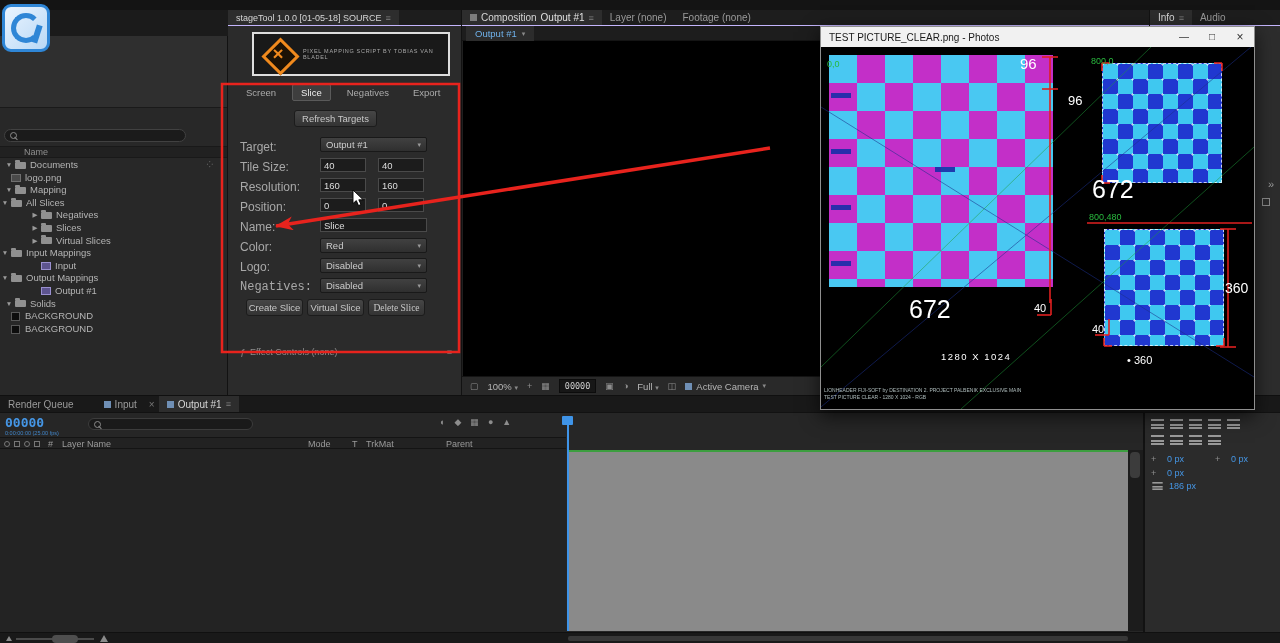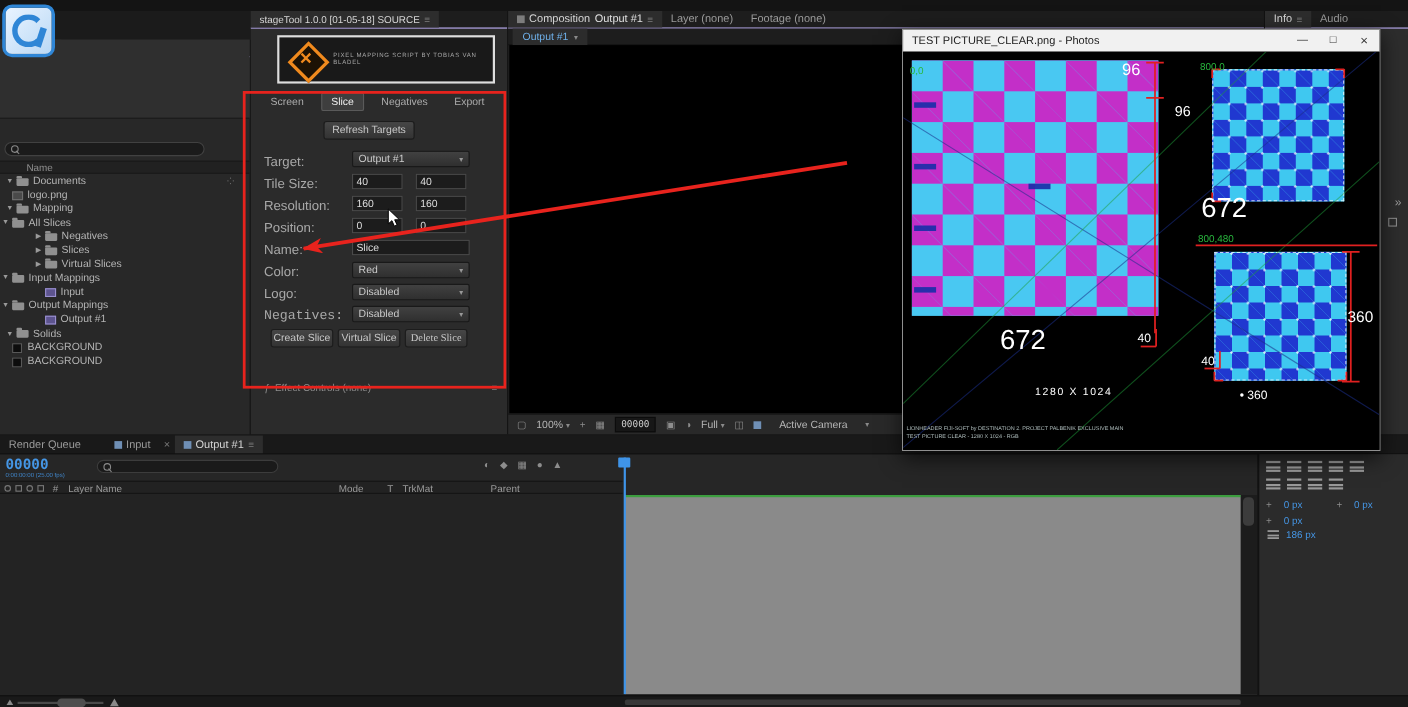--- a/index.html
+++ b/index.html
@@ -254,21 +254,21 @@
   <div class="abs" style="left:0;top:366px;width:100%;height:19px;background:#292929;border-top:1px solid #141414;display:flex;align-items:center;gap:9px;padding:0 8px;font-size:9.5px;color:#b5b5b5;">
     <span class="ico">▢</span>
     <span><span>100%</span> <span style="font-size:7px;color:#8a8a8a;">▾</span></span>
     <span class="ico">+</span>
     <span class="ico">▦</span>
     <span class="mono" style="background:#171717;border:1px solid #0c0c0c;color:#cfcfcf;font-size:8.5px;padding:1px 5px;">00000</span>
     <span class="ico">▣</span>
     <span class="ico">◑</span>
     <span><span>Full</span> <span style="font-size:7px;color:#8a8a8a;">▾</span></span>
     <span class="ico">◫</span>
-    <span style="display:flex;align-items:center;gap:16px;">
+    <span style="display:flex;align-items:center;gap:4px;">
         <span class="sq"></span>
         <span>Active Camera</span> 
         <span style="font-size:7px;color:#8a8a8a;">▾</span>
       </span>
   </div>
 </div>
 
 <div class="panel" style="left:1150px;top:10px;width:130px;height:385px;background:#2d2d2d;border-right:none;">
   <div class="tabbar">
     <div class="tab active">

